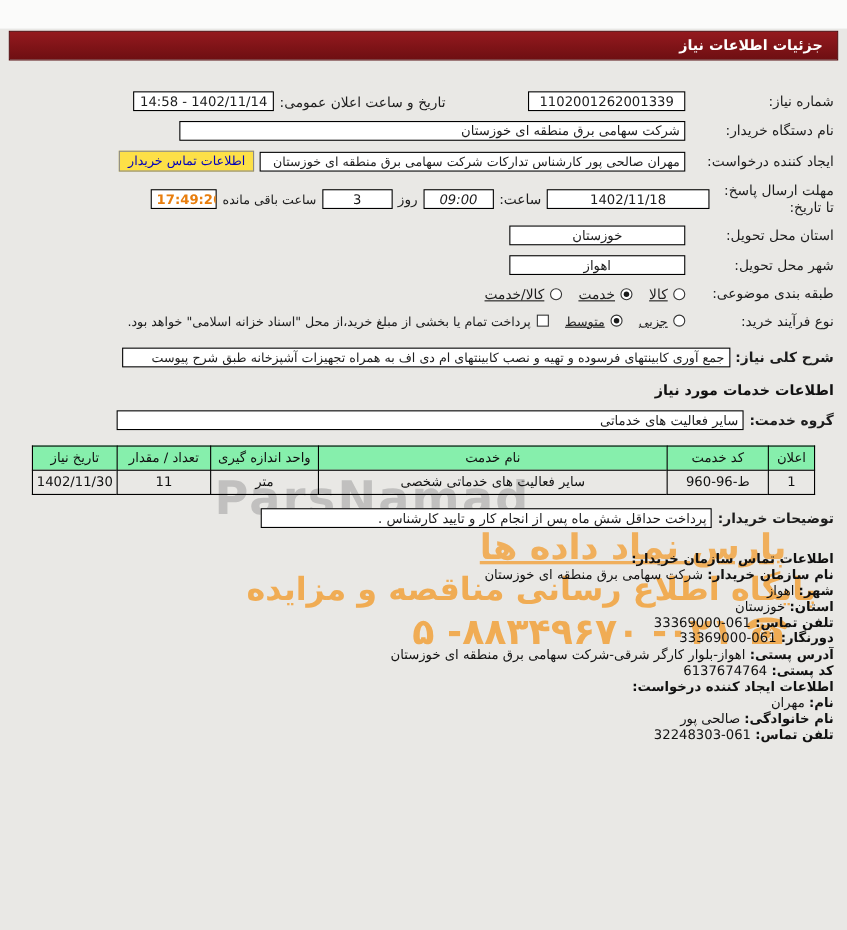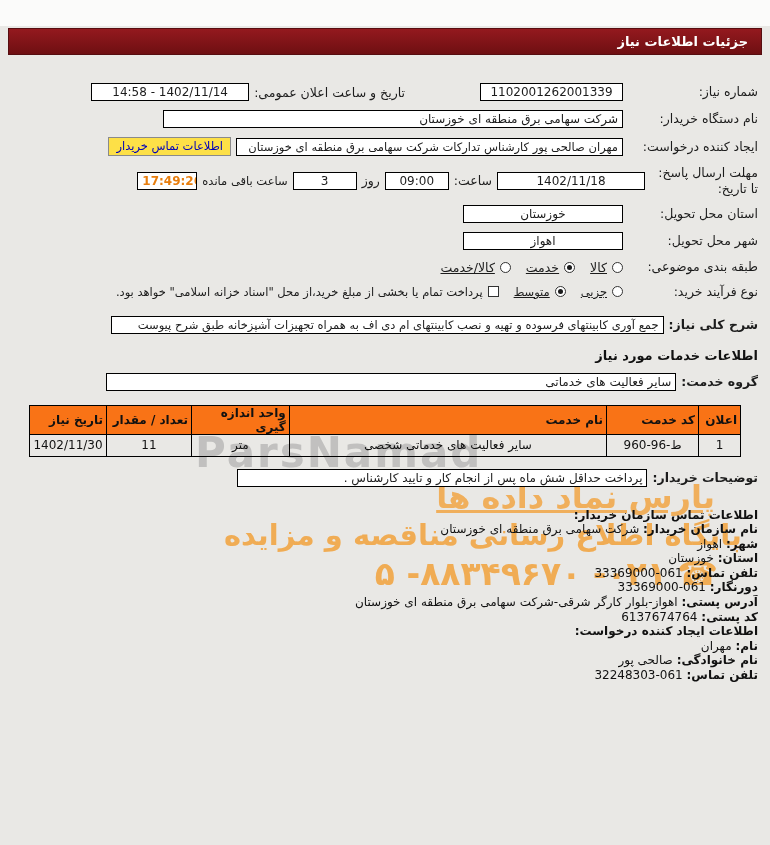--- a/index.html
+++ b/index.html
@@ -43,21 +43,21 @@
     background:#1a1a1a;border-radius:50%;}
   .checkbox{display:inline-block;width:11px;height:11px;border:1px solid #333;background:#fff;flex:none;position:relative;}
   .optlbl{margin-left:10px;white-space:nowrap;text-decoration:underline;}
   .small{font-size:11.5px;}
   .sectitle{font-weight:bold;font-size:13px;margin:14px 0 10px 0;color:#111;}
   table.svc{
     border-collapse:collapse;margin:14px auto 12px auto;width:712px;
     font-size:12px;color:#111;position:relative;z-index:1;
   }
   table.svc th,table.svc td{border:1px solid #000;height:22px;text-align:center;padding:0 3px;}
-  table.svc th{background:#f97316;font-weight:bold;text-align:right;}
+  table.svc th{background:#86efac;font-weight:normal;}
   table.svc td{background:transparent;}
   .contact{padding:12px 12px 0 12px;font-size:12px;line-height:14.6px;color:#111;position:relative;z-index:1;}
   .contact .b{font-weight:bold;}
   .contact div{white-space:nowrap;overflow:hidden;}
   
   .wm{position:absolute;z-index:0;pointer-events:none;white-space:nowrap;}
   .wm-brand{top:402px;left:195px;font-size:42px;font-weight:bold;color:#9a9a9a;opacity:.5;letter-spacing:2px;direction:ltr;}
   .wm-l1{top:452px;right:55px;font-size:32px;font-weight:bold;color:#f2a23b;opacity:.8;text-decoration:underline;}
   .wm-l2{top:492px;right:28px;font-size:29px;font-weight:bold;color:#f2a23b;opacity:.85;}
   .wm-ph{top:528px;right:52px;font-size:33px;font-weight:bold;color:#f2a23b;opacity:.85;display:flex;gap:10px;align-items:center;}
@@ -78,39 +78,39 @@
   <div class="titlebar">
     <span>جزئیات اطلاعات نیاز</span>
   </div>
 
   <div class="form">
 
     <div class="row">
       <span class="lbl">شماره نیاز:</span>
       <span class="box center ltr" style="width:143px;margin-left:70px;">1102001262001339</span>
       <span>تاریخ و ساعت اعلان عمومی:</span>
-      <span class="box center ltr" style="width:158px;">14:58 - 1402/11/14</span>
+      <span class="box center ltr" style="width:128px;">14:58 - 1402/11/14</span>
     </div>
 
     <div class="row">
       <span class="lbl">نام دستگاه خریدار:</span>
       <span class="box right" style="width:460px;">شرکت سهامی برق منطقه ای خوزستان</span>
     </div>
 
     <div class="row">
       <span class="lbl">ایجاد کننده درخواست:</span>
       <span class="box right small" style="width:387px;">مهران صالحی پور کارشناس تدارکات شرکت سهامی برق منطقه ای خوزستان</span>
       <span class="linkbtn">اطلاعات تماس خریدار</span>
     </div>
 
     <div class="row">
       <span class="lbl" style="width:108px;">مهلت ارسال پاسخ: تا تاریخ:</span>
       <span class="box center ltr" style="width:148px;">1402/11/18</span>
       <span>ساعت:</span>
-      <span class="box center ltr" style="width:64px;">09:00</span>
+      <span class="box center ltr" style="width:64px;font-style:italic;">09:00</span>
       <span>روز</span>
       <span class="box center ltr" style="width:64px;">3</span>
       <span class="small">ساعت باقی مانده</span>
       <span class="box center ltr orange" style="width:60px;">17:49:26</span>
     </div>
 
     <div class="row">
       <span class="lbl">استان محل تحویل:</span>
       <span class="box center" style="width:160px;">خوزستان</span>
     </div>

